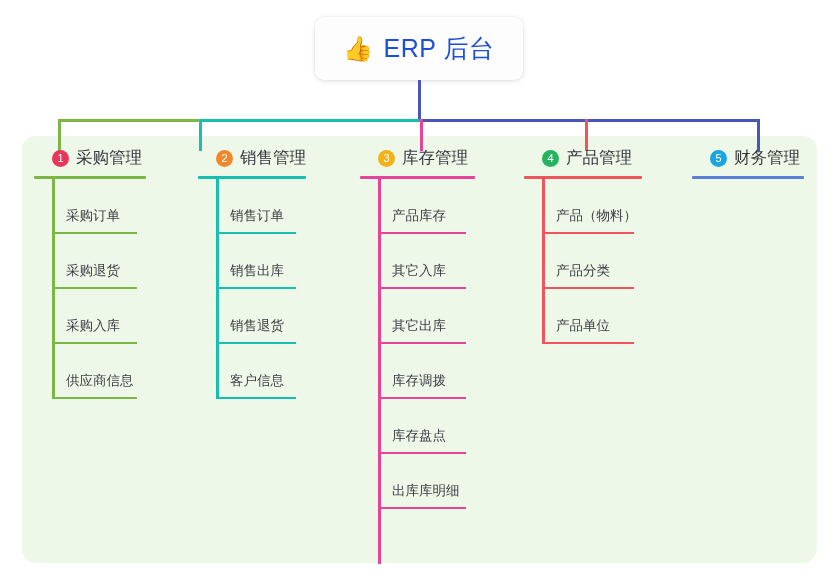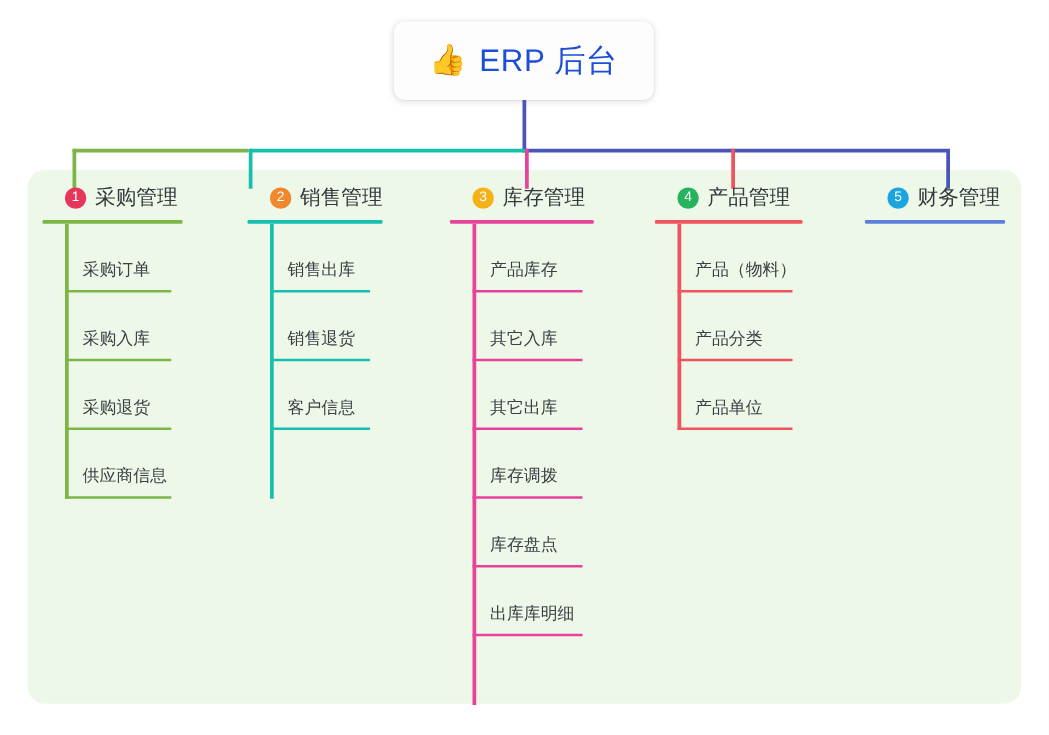--- a/index.html
+++ b/index.html
@@ -107,42 +107,46 @@
           <span class="col-name">采购管理</span>
         </div>
         <div class="head-rule" style="background: rgb(124, 182, 71); width: 112px;"></div>
         <div class="col-body" style="height: 209px;">
           <div class="spine" style="background: rgb(124, 182, 71); height: 220px;"></div>
           <div class="leaf">
             <span class="leaf-label">采购订单</span>
             <div class="leaf-rule" style="background: rgb(124, 182, 71); width: 85px;"></div>
           </div>
           <div class="leaf">
+            <span class="leaf-label">采购退货</span>
+            <div class="leaf-rule" style="background: rgb(124, 182, 71); width: 85px;"></div>
+          </div>
+          <div class="leaf">
             <span class="leaf-label">采购入库</span>
-            <div class="leaf-rule" style="background: rgb(124, 182, 71); width: 85px;"></div>
-          </div>
-          <div class="leaf">
-            <span class="leaf-label">采购退货</span>
             <div class="leaf-rule" style="background: rgb(124, 182, 71); width: 85px;"></div>
           </div>
           <div class="leaf">
             <span class="leaf-label">供应商信息</span>
             <div class="leaf-rule" style="background: rgb(124, 182, 71); width: 85px;"></div>
           </div>
         </div>
       </div>
       <div class="col" style="left: 198px;">
         <div class="col-head">
           <span class="badge" style="background: rgb(240, 137, 46);">2</span>
           <span class="col-name">销售管理</span>
         </div>
         <div class="head-rule" style="background: rgb(23, 191, 174); width: 108px;"></div>
         <div class="col-body" style="height: 220px;">
           <div class="spine" style="background: rgb(23, 191, 174); height: 220px;"></div>
           <div class="leaf">
+            <span class="leaf-label">销售订单</span>
+            <div class="leaf-rule" style="background: rgb(23, 191, 174); width: 80px;"></div>
+          </div>
+          <div class="leaf">
             <span class="leaf-label">销售出库</span>
             <div class="leaf-rule" style="background: rgb(23, 191, 174); width: 80px;"></div>
           </div>
           <div class="leaf">
             <span class="leaf-label">销售退货</span>
             <div class="leaf-rule" style="background: rgb(23, 191, 174); width: 80px;"></div>
           </div>
           <div class="leaf">
             <span class="leaf-label">客户信息</span>
             <div class="leaf-rule" style="background: rgb(23, 191, 174); width: 80px;"></div>

